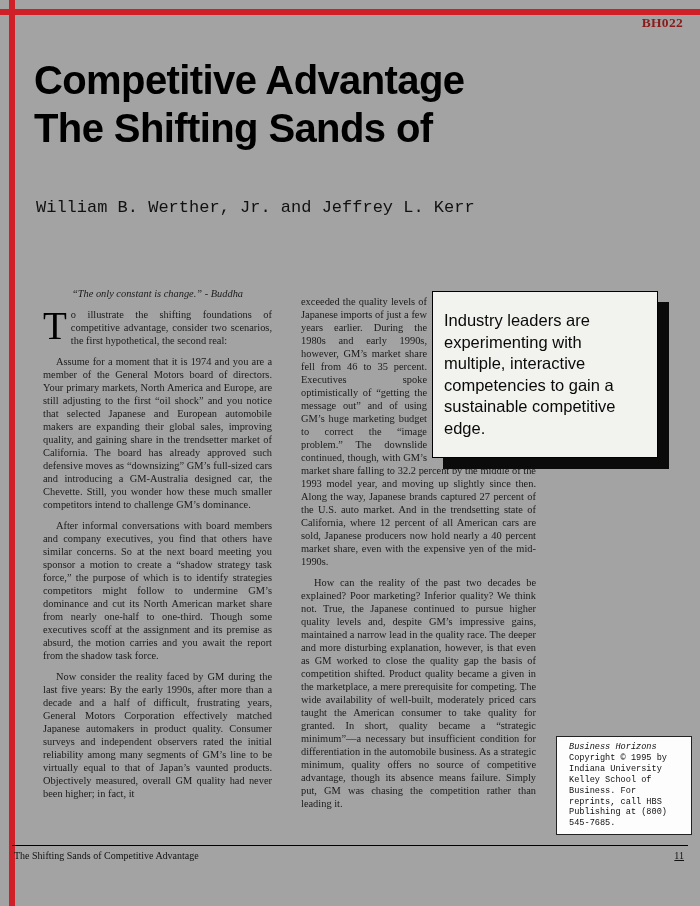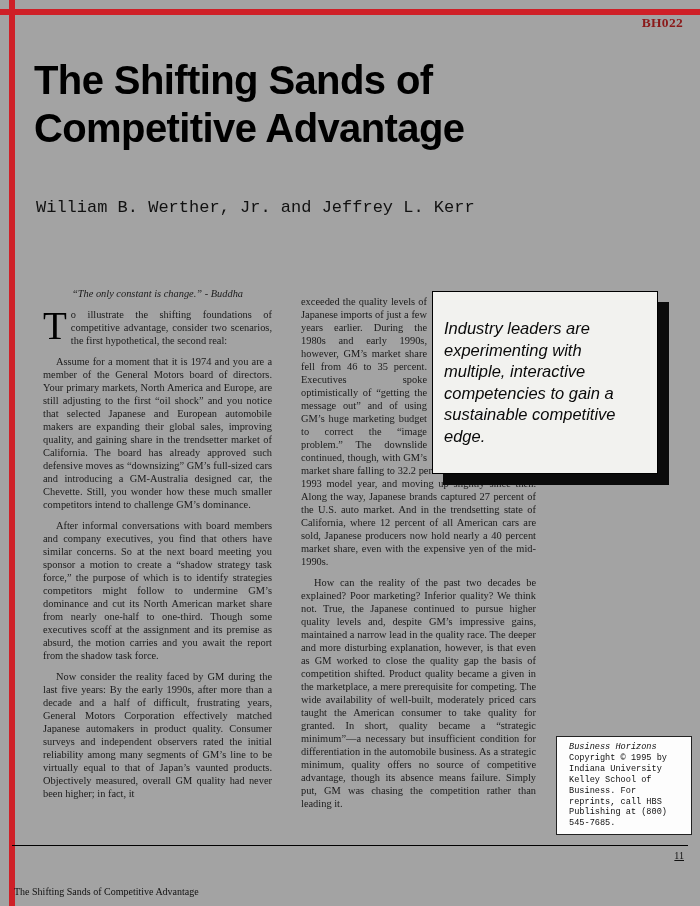--- a/index.html
+++ b/index.html
@@ -62,61 +62,60 @@
     font-family: "Liberation Serif", serif;
     color: #000;
   }
   .pq-spacer { float: right; width: 117px; height: 166px; }
   .pullquote {
     position: absolute; left: 432px; top: 291px;
     width: 202px;
     background: #f2f2ef;
     border: 1px solid #000;
     box-shadow: 11px 11px 0 #0b0b0b;
-    padding: 26px 11px;
+    padding: 18px 11px;
     font-family: "Liberation Sans", sans-serif;
-    font-style: italic;
     font-size: 16.5px; line-height: 21.5px;
     color: #0a0a0a;
   }
   .reprint-box {
     position: absolute; left: 556px; top: 736px;
     width: 110px;
     border: 1px solid #222;
     padding: 5px 12px;
     font-size: 8.6px; line-height: 10.9px;
     color: #111; background: #fdfdfd; font-family: Liberation Mono, monospace;
   }
   .reprint-box .journal { font-style: italic; }
   .footer-rule {
     position: absolute; left: 12px; top: 845px;
     width: 676px; height: 1px; background: #000;
   }
   .footer-title {
     position: absolute; left: 14px; top: 850px;
-    font-size: 10px; color: #111; margin-top: 36px;
+    font-size: 10px; color: #111;
   }
   .footer-page {
     position: absolute; right: 16px; top: 850px;
     font-size: 10px; color: #111; text-decoration: underline;
   }
 </style>
 </head>
 <body>
 
 <div class="page">
 
   <div class="rule-top"></div>
   <div class="rule-left"></div>
 
   <div class="doc-code">BH022</div>
 
   <div class="title">
+    <div>Competitive Advantage</div>
     <div>The Shifting Sands of</div>
-    <div>Competitive Advantage</div>
   </div>
 
   <div class="authors">William B. Werther, Jr. and Jeffrey L. Kerr</div>
 
   <div class="columns">
     <div class="col-left">
       <p class="epigraph">“The only constant is change.” - Buddha</p>
       <p class="body-p">
         <span class="dropcap">T</span><span>o illustrate the shifting foundations of competitive advantage, consider two scenarios, the first hypothetical, the second real:</span>
       </p>

